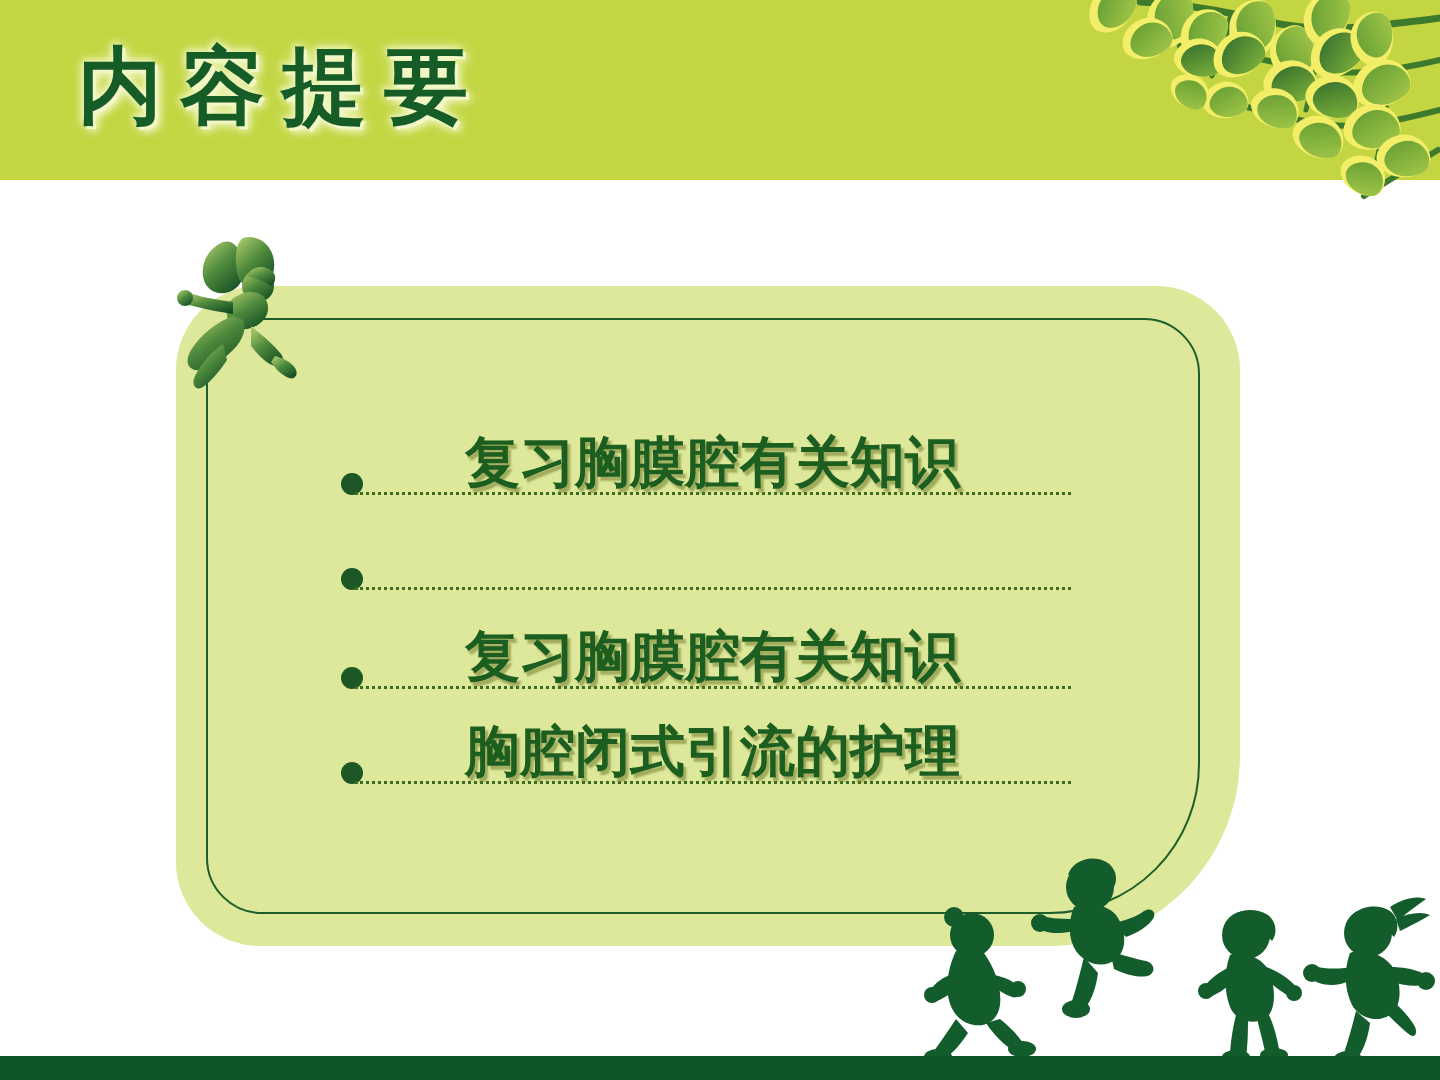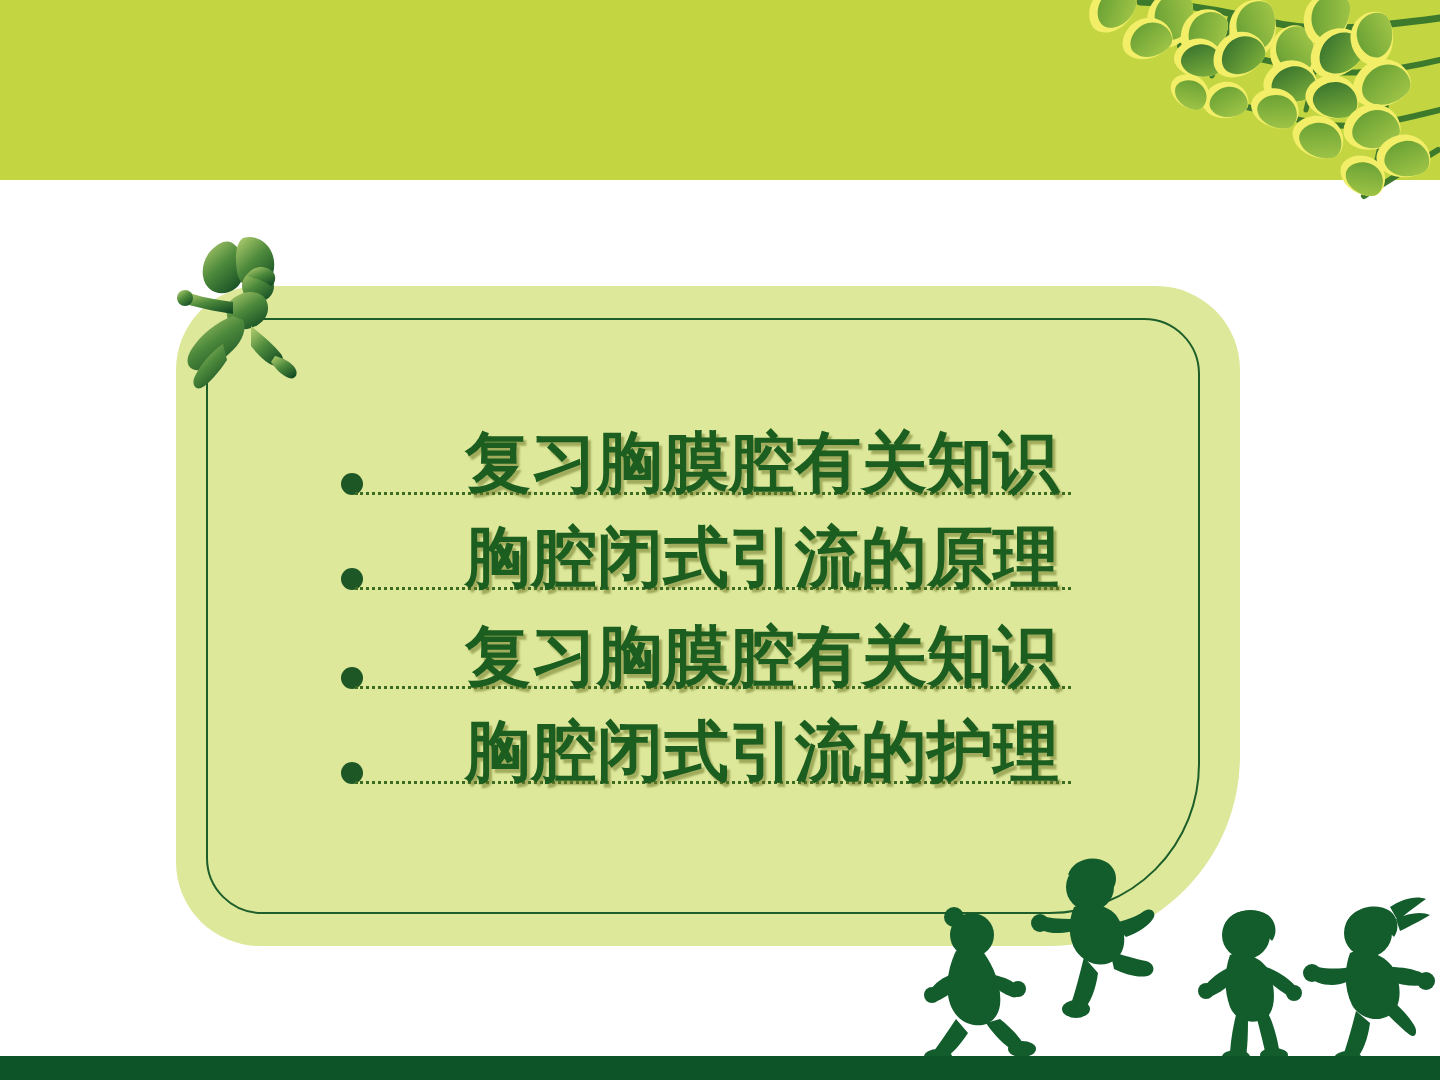--- a/index.html
+++ b/index.html
@@ -129,21 +129,21 @@
     height: 0;
     border-bottom: 3px dotted #3c6b22;
   }
 
   .bullet-text {
     position: absolute;
     left: 129px;
     top: 0px;
     font-family: "DejaVu Serif", "Liberation Serif", serif;
     font-weight: bold;
-    font-size: 66px;
+    font-size: 55px;
     line-height: 64px;
     color: #1b5e1f;
     text-shadow: 3px 4px 2px rgba(110,120,40,0.55);
     white-space: nowrap;
   }
 
   
   .kids {
     position: absolute;
     left: 900px;
@@ -163,20 +163,21 @@
     background: #0d5528;
   }
 </style>
 </head>
 <body>
 
 <div id="slide">
 
   <div class="header-band"></div>
 
+  <div class="slide-title">内容提要</div>
 
   <svg class="leaves" viewBox="0 0 420 240">
     <defs>
       <g id="leafShape">
         <path d="M0,0 C16,-16 44,-20 58,-6 C70,6 60,30 40,38 C22,45 4,36 -2,22 C-6,13 -5,5 0,0 Z"></path>
       </g>
       <linearGradient id="lfG" x1="0" y1="0" x2="1" y2="1">
         <stop offset="0%" stop-color="#a9cb4a"></stop>
         <stop offset="100%" stop-color="#5f9a31"></stop>
       </linearGradient>
@@ -322,21 +323,20 @@
 
     <div class="bullet-row r0">
       <span class="bullet-marker"></span>
       <span class="bullet-rule"></span>
       <span class="bullet-text">复习胸膜腔有关知识</span>
     </div>
 
     <div class="bullet-row r1">
       <span class="bullet-marker"></span>
       <span class="bullet-rule"></span>
-      <span class="bullet-text">胸腔闭式引流的原理</span>
     </div>
 
     <div class="bullet-row r2">
       <span class="bullet-marker"></span>
       <span class="bullet-rule"></span>
       <span class="bullet-text">复习胸膜腔有关知识</span>
     </div>
 
     <div class="bullet-row r3">
       <span class="bullet-marker"></span>

